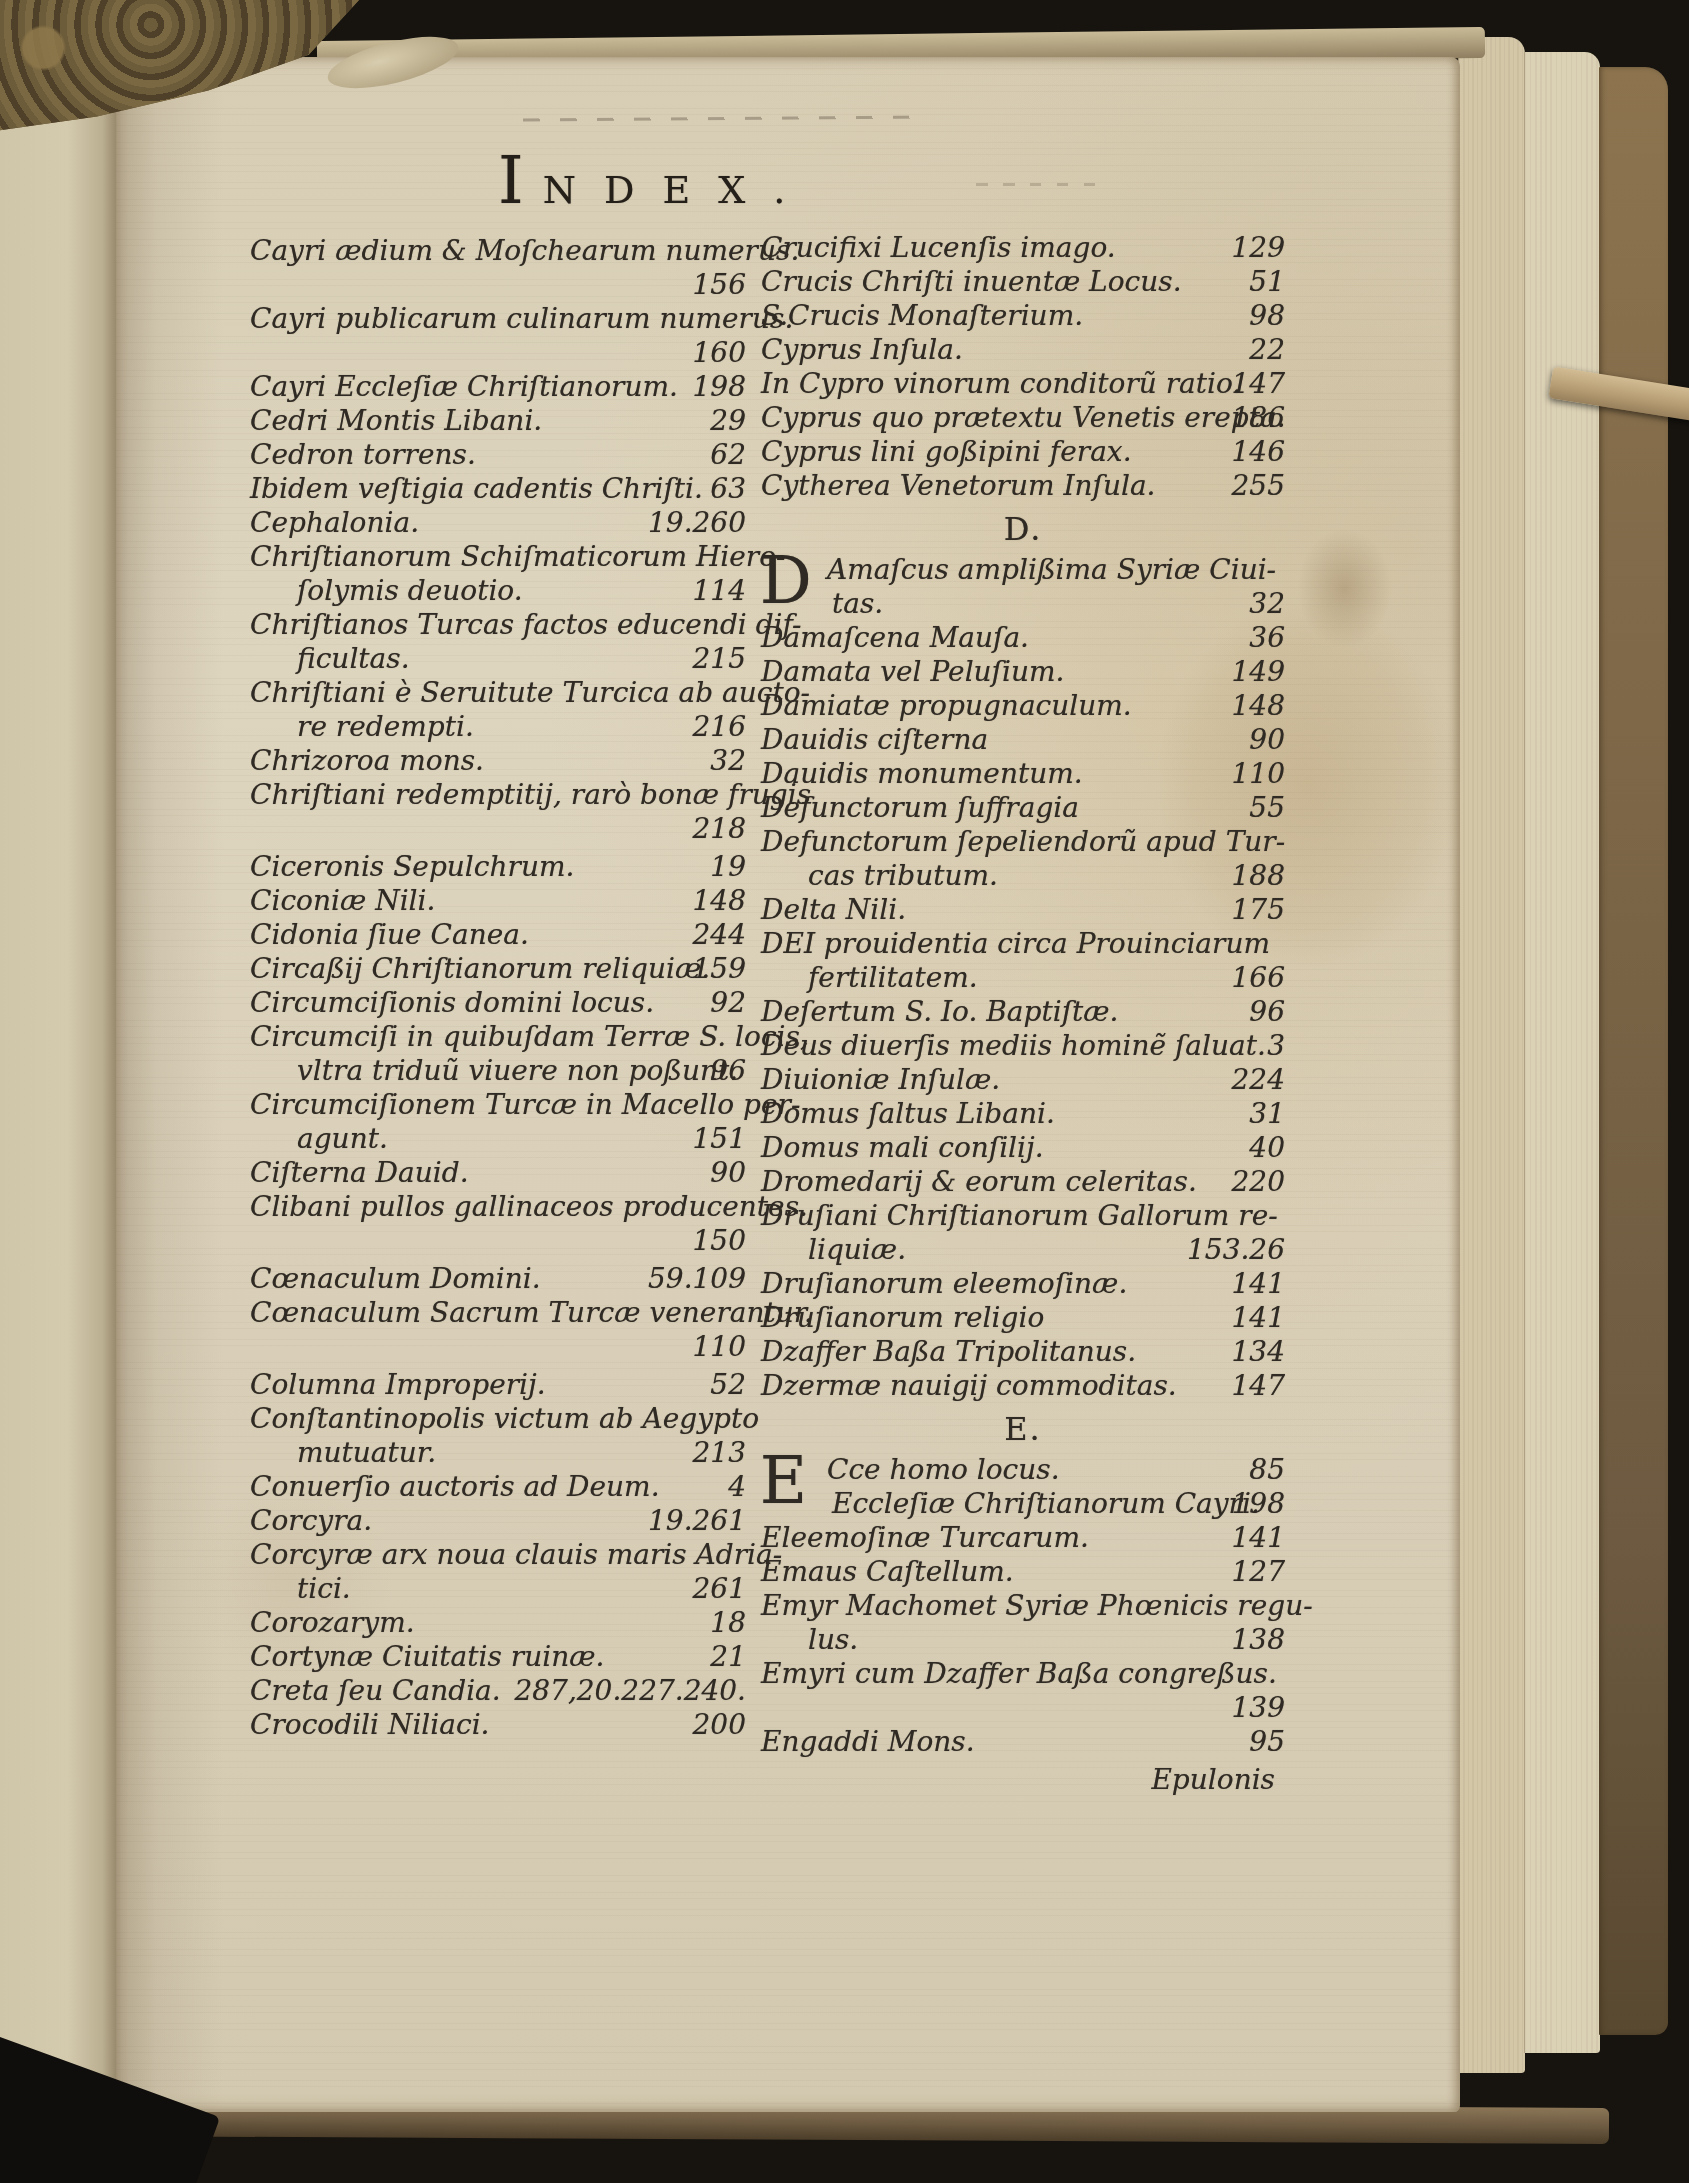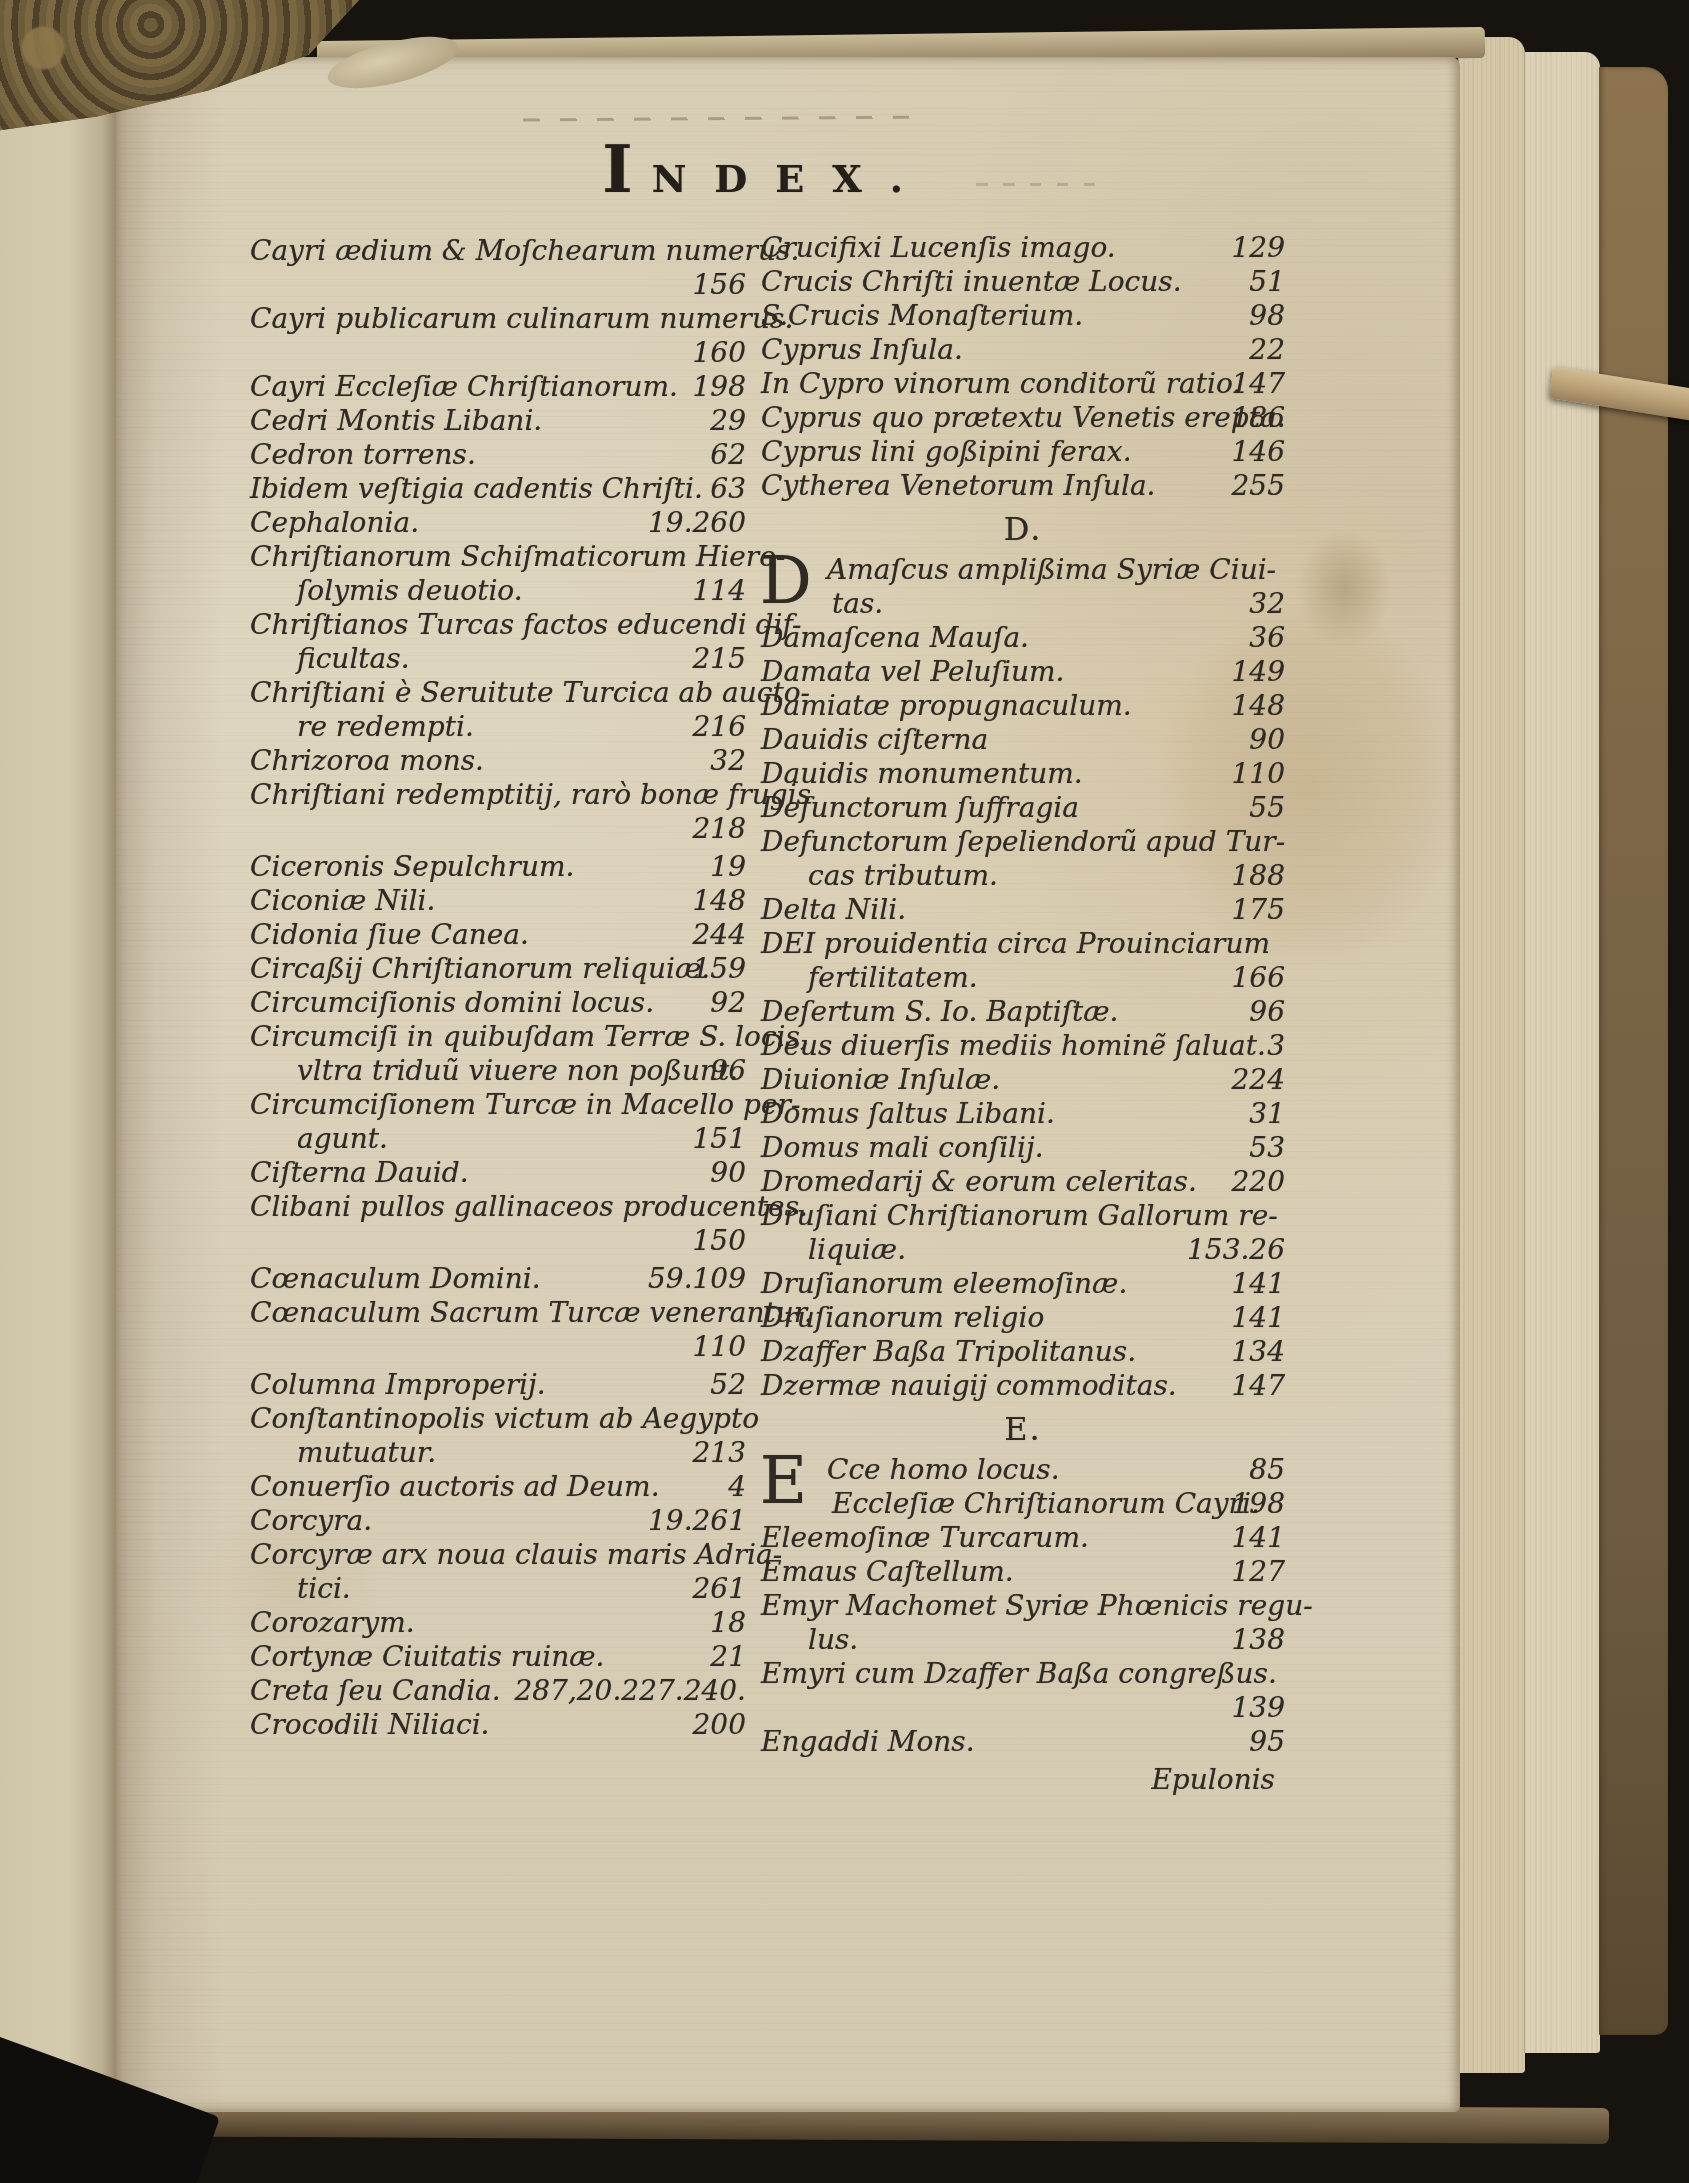--- a/index.html
+++ b/index.html
@@ -71,22 +71,22 @@
   .mark1{position:absolute;left:407px;top:60px;width:407px;height:3.2px;z-index:2;transform:rotate(-.4deg);
       background:repeating-linear-gradient(90deg,rgba(75,62,48,.34) 0 16.5px,rgba(0,0,0,0) 16.5px 37px);}
   .mark2{position:absolute;left:860px;top:126px;width:135px;height:2.5px;z-index:2;
       background:repeating-linear-gradient(90deg,rgba(75,62,48,.22) 0 11.5px,rgba(0,0,0,0) 11.5px 27px);}
 
   
   .corner-black{position:absolute;left:-53px;top:2069px;width:248px;height:191px;z-index:50;
       transform:rotate(20deg);background:#100e0c;border-radius:6.4px;}
 
   
-  .title{position:absolute;left:382px;top:80px;width:433px;text-align:right;color:#241f18;z-index:6;
-      text-shadow:0 0 0.9px rgba(40,32,24,.6);font-weight:bold;}
+  .title{position:absolute;left:382px;top:92px;width:433px;text-align:left;color:#241f18;z-index:6;
+      text-shadow:0 0 0.9px rgba(40,32,24,.6);}
   .title .big{font-size:65px;line-height:64px;letter-spacing:19px;}
   .title .rest{font-size:38px;letter-spacing:28px;}
 
   .col{position:absolute;z-index:6;font-style:italic;font-size:28px;line-height:34px;color:#2f2a23;
       text-shadow:0 0 0.8px rgba(47,40,32,.55);}
   #col-left{left:134px;top:177px;width:496px;}
   #col-right{left:645px;top:174px;width:524px;}
 
   .ln{position:relative;height:34px;}
   .ln.gap{margin-top:4px;}
@@ -379,21 +379,21 @@
         <div class="ln">
           <span class="txt">Diuioniæ Inſulæ.</span>
           <span class="num">224</span>
         </div>
         <div class="ln">
           <span class="txt">Domus ſaltus Libani.</span>
           <span class="num">31</span>
         </div>
         <div class="ln">
           <span class="txt">Domus mali conſilij.</span>
-          <span class="num">53</span>
+          <span class="num">40</span>
         </div>
         <div class="ln">
           <span class="txt">Dromedarij &amp; eorum celeritas.</span>
           <span class="num">220</span>
         </div>
         <div class="ln">
           <span class="txt">Druſiani Chriſtianorum Gallorum re-</span>
         </div>
         <div class="ln ind">
           <span class="txt">liquiæ.</span>

